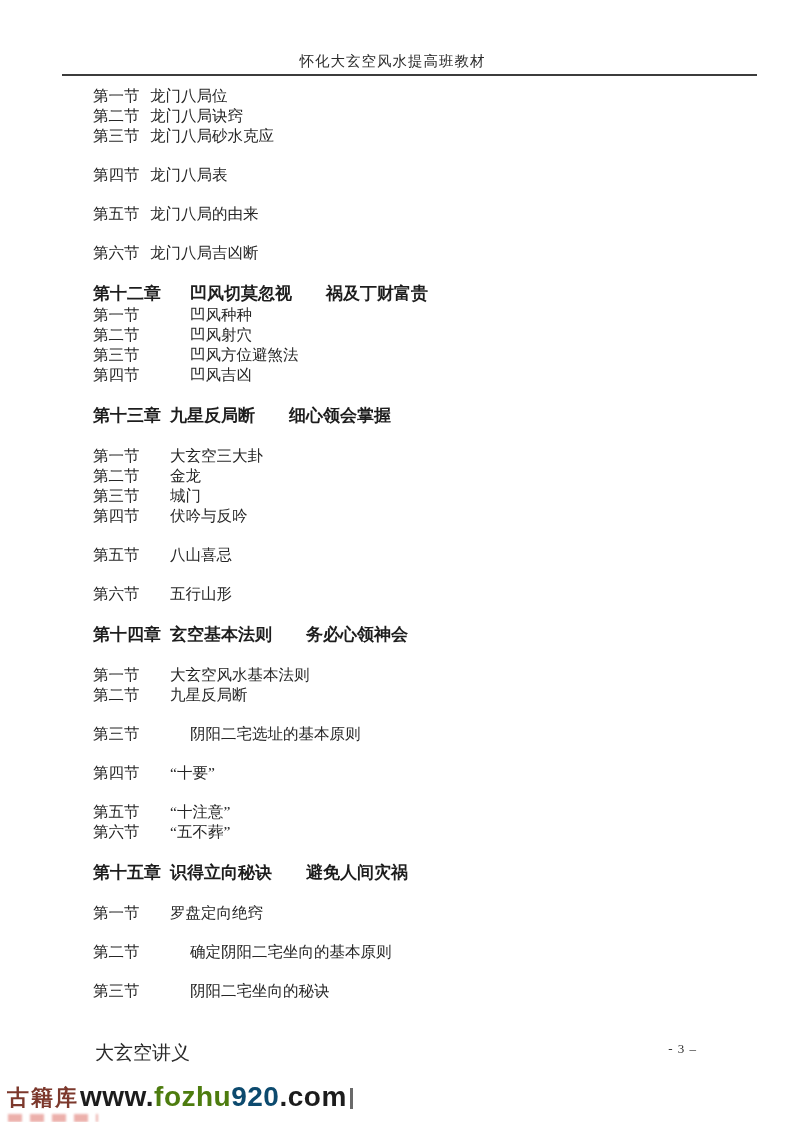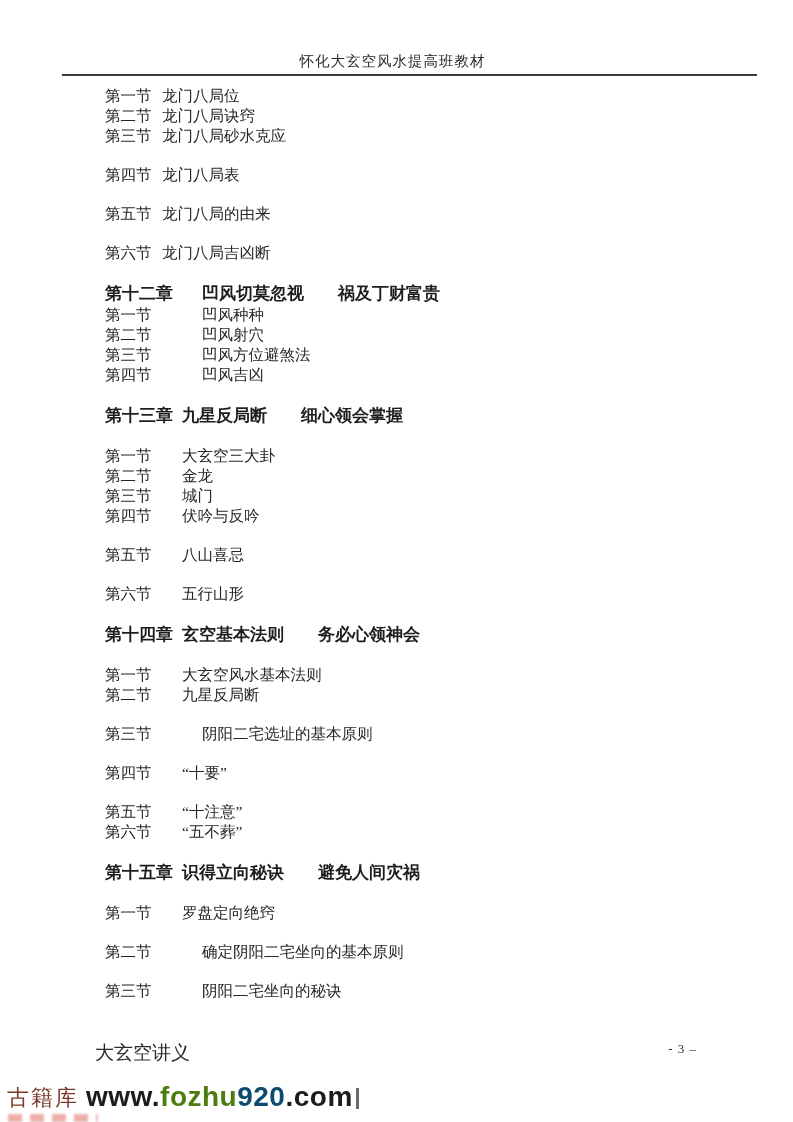--- a/index.html
+++ b/index.html
@@ -29,21 +29,21 @@
   }
   .row{display:flex;align-items:baseline;font-size:15.5px;line-height:20px;}
   .row.gap{margin-top:19px;}
   .row.chapter{
     font-family:"Liberation Sans", sans-serif;
     font-weight:bold;
     font-size:17px;
     line-height:23px;
     color:#1d1d1d;
   }
-  .lbl{flex:0 0 auto;white-space:pre;margin-left:12px;}
+  .lbl{flex:0 0 auto;white-space:pre;}
   .ttl{white-space:pre;}
   .ind0 .lbl{width:57px;}
   .ind1 .lbl{width:77px;}
   .ind2 .lbl{width:97px;}
   
   .footer-doc-title{
     position:absolute;left:95px;top:1040px;
     font-size:19px;color:#2b2b2b;
   }
   .footer-page-number{
@@ -51,23 +51,23 @@
     font-size:13px;color:#2b2b2b;letter-spacing:1px;
   }
   
   .watermark{
     position:absolute;left:7px;top:1081px;
     display:flex;align-items:baseline;
     font-family:"Liberation Sans", sans-serif;
     white-space:pre;
   }
   .wm-logo{
-    font-size:22px;font-weight:normal;
+    font-size:22px;font-weight:bold;
     letter-spacing:2px;
-    margin-right:7px;
+    margin-right:1px;
     position:relative;top:-1px;
   }
   .wm-url{
     font-size:28px;font-weight:600;letter-spacing:0.5px;
   }
   .wm-bar{
     display:inline-block;width:3px;height:21px;
     background:#6a6a6a;margin-left:3px;
     position:relative;top:3px;
   }

